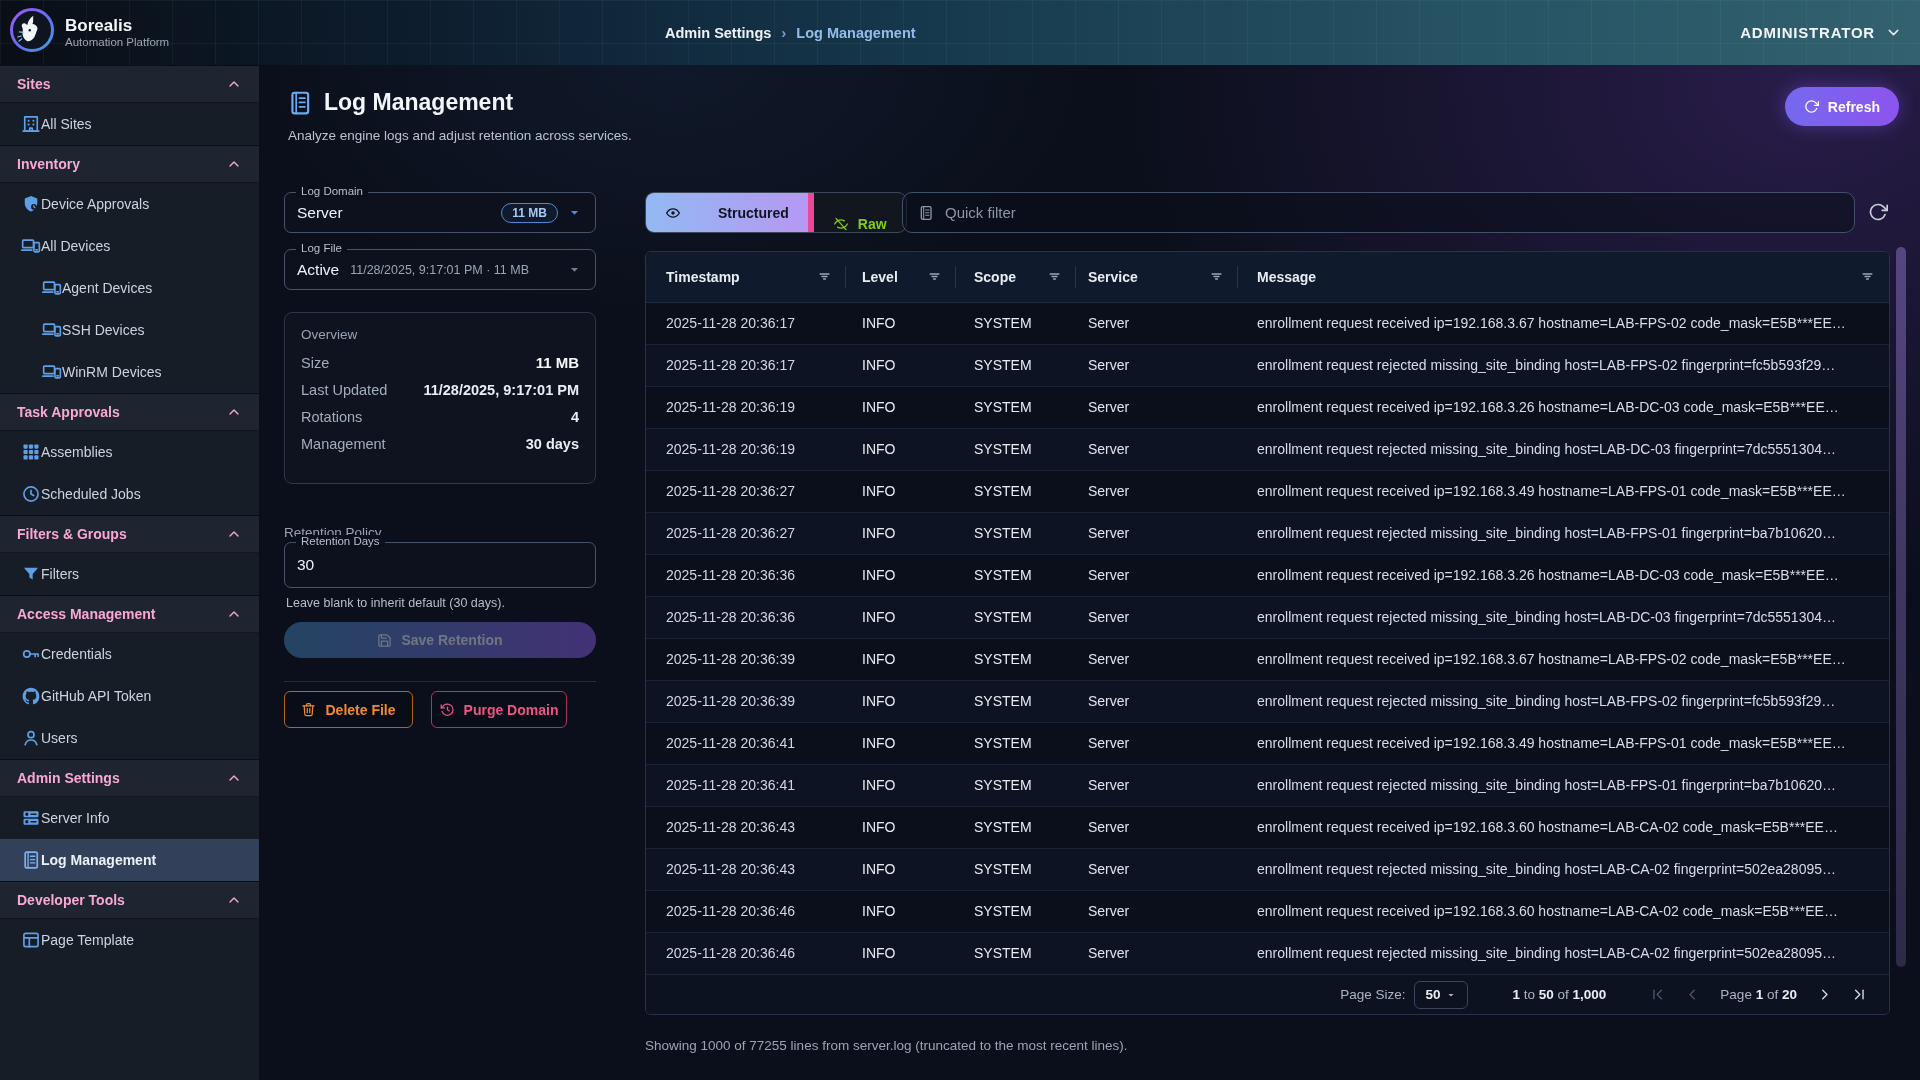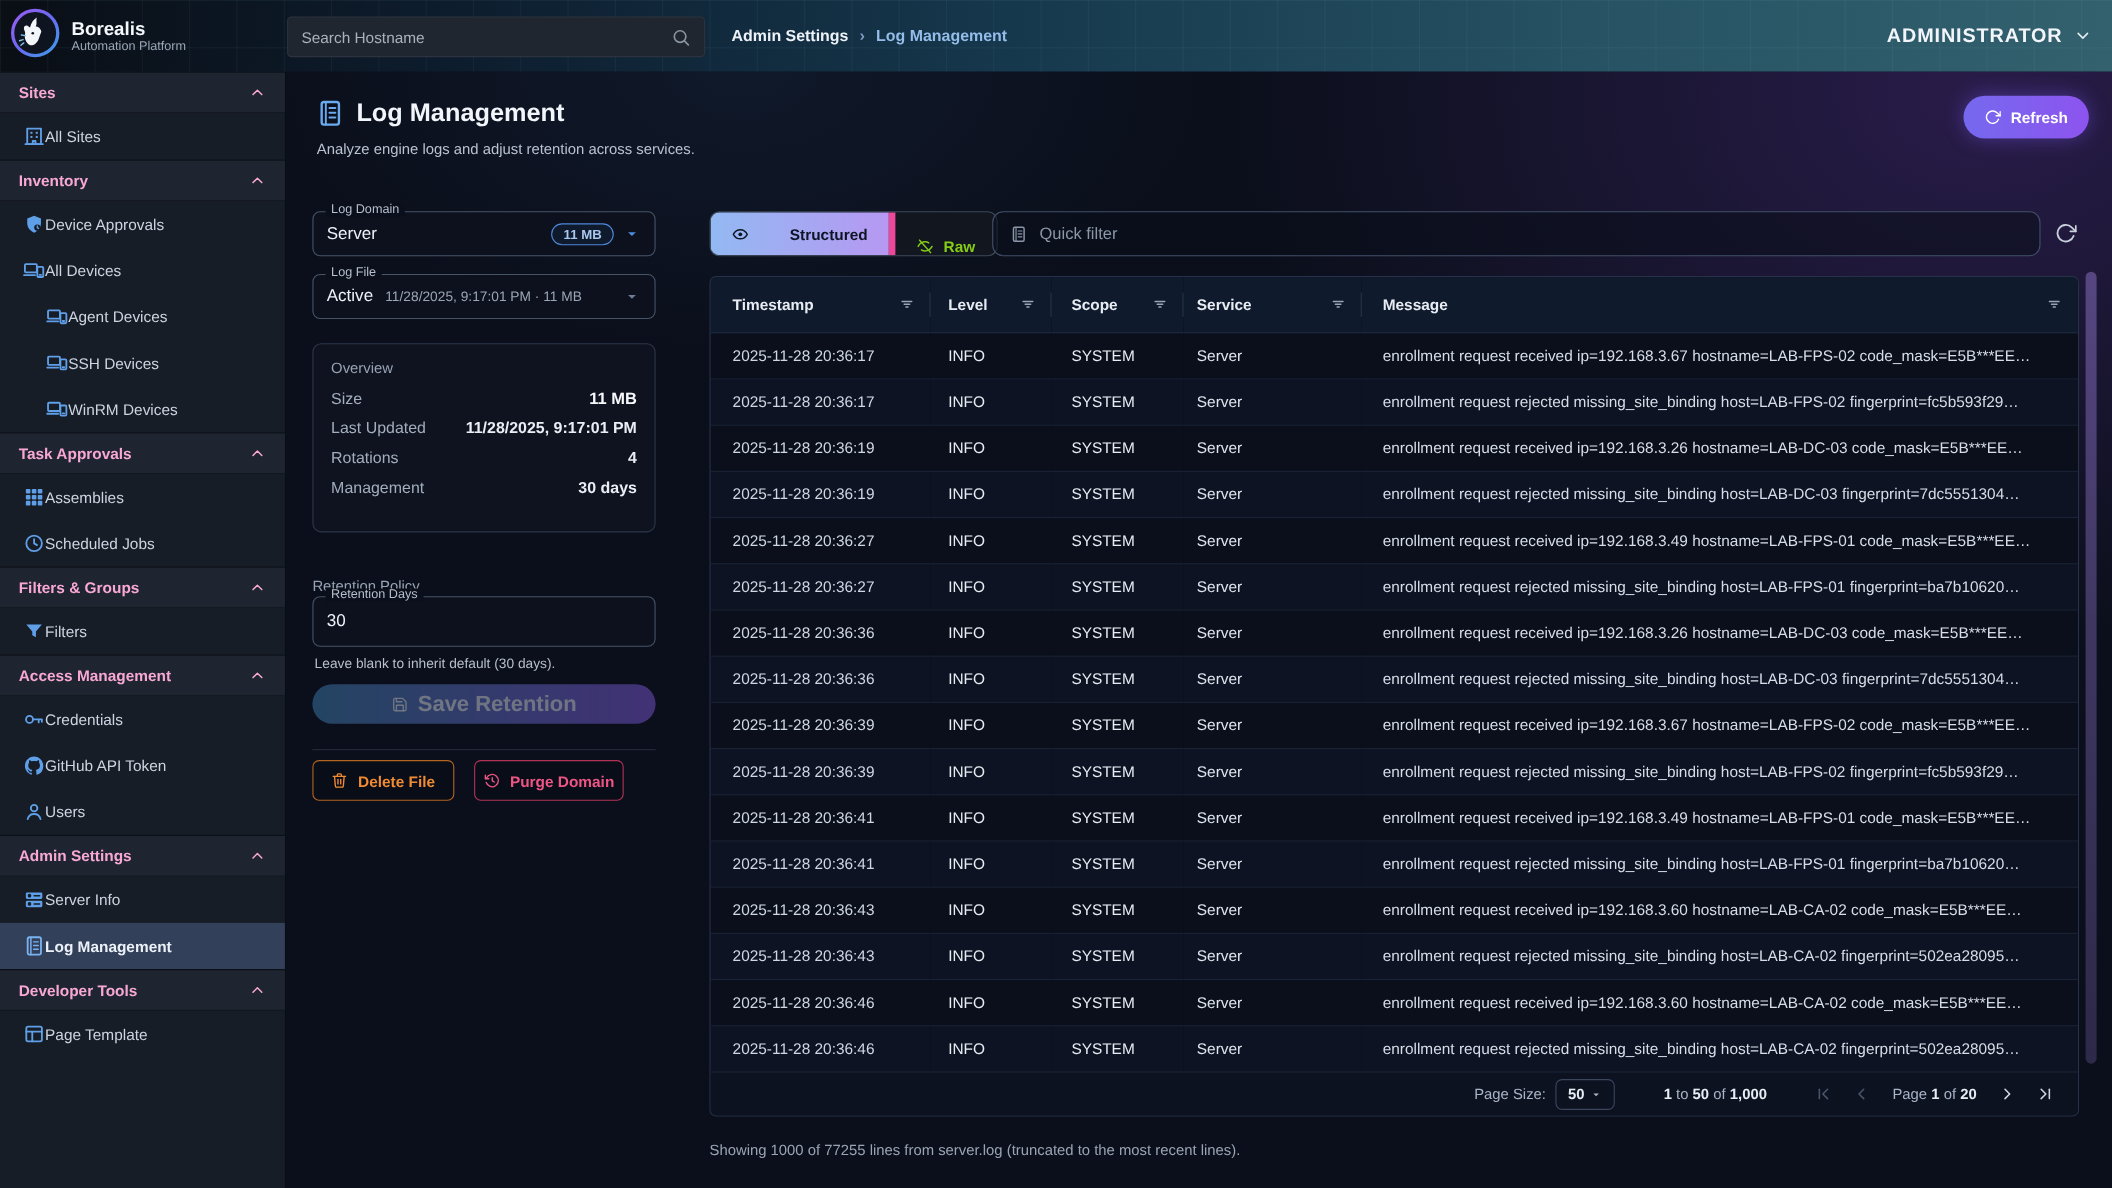--- a/index.html
+++ b/index.html
@@ -22,21 +22,21 @@
   .brand-name{ font-size:17px; font-weight:bold; color:#f4f7fb; line-height:1.15;}
   .brand-tag{ font-size:11.5px; color:#9aa6b6;}
   .search-box{ position:absolute; left:261px; top:15px; width:380px; height:37px; z-index:6;
     background:#20262f; border:1px solid #2c333e; border-radius:4px; display:flex; align-items:center; padding:0 12px;}
   .search-box input{ flex:1; background:transparent; border:none; outline:none; color:#dfe5ee; font-size:14px; font-family:inherit;}
   .search-box input::placeholder{ color:#a9b1bd; }
   .search-icon{ font-size:18px; color:#8a93a0; }
   .breadcrumb{ position:absolute; left:665px; top:0; height:65px; display:flex; align-items:center; gap:10px; z-index:6; font-size:14.5px; font-weight:bold;}
   .crumb-a{ color:#edf2f8; } .crumb-sep{ color:#7d9cc0; font-size:15px; } .crumb-b{ color:#93bce8; }
   .user-menu{ position:absolute; right:18px; top:0; height:65px; display:flex; align-items:center; gap:10px; z-index:6;
-    color:#f2f5fa; font-size:18px; font-weight:bold; letter-spacing:0.8px; cursor:pointer;}
+    color:#f2f5fa; font-size:15px; font-weight:bold; letter-spacing:0.8px; cursor:pointer;}
   .user-menu .ic{ font-size:17px; color:#e6ecf4;}
 
   
   .sidebar{ position:absolute; left:0; top:65px; width:260px; bottom:0; background:#171d27; border-right:1px solid #0a0d13; z-index:4;}
   .side-header{ height:38px; display:flex; align-items:center; justify-content:space-between; padding:0 17px;
     background:#1e2531; border-top:1px solid #0b0e14; border-bottom:1px solid #12161e;
     color:#f9a8d4; font-weight:bold; font-size:14px; cursor:pointer;}
   .side-header .ic{ font-size:16px; }
   .side-item{ height:42px; display:flex; align-items:center; padding-left:21px; color:#cbd4e0; font-size:14px; cursor:pointer;}
   .side-item .ic{ font-size:20px; color:#5f9fe8; }
@@ -80,21 +80,21 @@
   .ov-value{ font-size:14.5px; font-weight:bold; color:#e9eef5; }
   .ov-value.strong{ font-size:15px; color:#f6f8fb; }
 
   .section-label{ position:absolute; left:0; top:333px; font-size:13.5px; color:#97a3b4; }
   .retention-field{ position:absolute; top:350px; height:46px; }
   .retention-field input{ width:100%; height:100%; background:transparent; border:none; outline:none;
     color:#eef2f8; font-size:15.5px; font-family:inherit; }
   .hint{ position:absolute; left:2px; top:404px; font-size:12.5px; color:#b6bfca; }
   .save-btn{ position:absolute; left:0; top:430px; width:312px; height:36px; border:none; border-radius:18px;
     background:linear-gradient(90deg,#3f7fb0,#7e57d8); opacity:0.48; display:flex; align-items:center; justify-content:center;
-    gap:9px; color:rgba(228,234,244,0.95); font-size:20px; font-weight:bold; font-family:inherit; cursor:default;}
+    gap:9px; color:rgba(228,234,244,0.95); font-size:14px; font-weight:bold; font-family:inherit; cursor:default;}
   .save-btn .ic{ font-size:15px; }
   .panel-divider{ position:absolute; left:0; top:489px; width:312px; height:1px; background:#232b3a; }
   .danger-row{ position:absolute; left:0; top:499px; display:flex; gap:18px; }
   .obtn{ height:37px; border-radius:6px; display:flex; align-items:center; justify-content:center; gap:9px;
     font-size:14px; font-weight:bold; background:rgba(0,0,0,0.12); cursor:pointer; font-family:inherit; }
   .obtn .ic{ font-size:15px; }
   .delete-btn{ width:129px; border:1.5px solid #b4641f; color:#f08b33; }
   .purge-btn{ width:136px; border:1.5px solid #b03458; color:#ee5585; }
 
   
@@ -163,29 +163,20 @@
         <circle cx="21.8" cy="24.2" r="1.2" fill="#0e1420"></circle>
         <path d="M13 30l-3.2 1M13.6 33l-2.6 2.1M15 26.4l-3.6-.6" stroke="#7ac0e8" stroke-width="1.3" fill="none" stroke-linecap="round"></path>
       </svg>
     </span>
     <div>
       <div class="brand-name">Borealis</div>
       <div class="brand-tag">Automation Platform</div>
     </div>
   </div>
 
-  <div class="search-box">
-    <input type="text" placeholder="Search Hostname" style="">
-    <span class="ic search-icon">
-        <svg viewBox="0 0 24 24">
-          <circle cx="11" cy="11" r="7"></circle>
-          <line x1="16.5" y1="16.5" x2="21" y2="21"></line>
-        </svg>
-      </span>
-  </div>
 
   <div class="breadcrumb">
     <span class="crumb-a">Admin Settings</span>
     <span class="crumb-sep">›</span>
     <span class="crumb-b">Log Management</span>
   </div>
 
   <div class="user-menu">
     <span>ADMINISTRATOR</span>
     <span class="ic">

